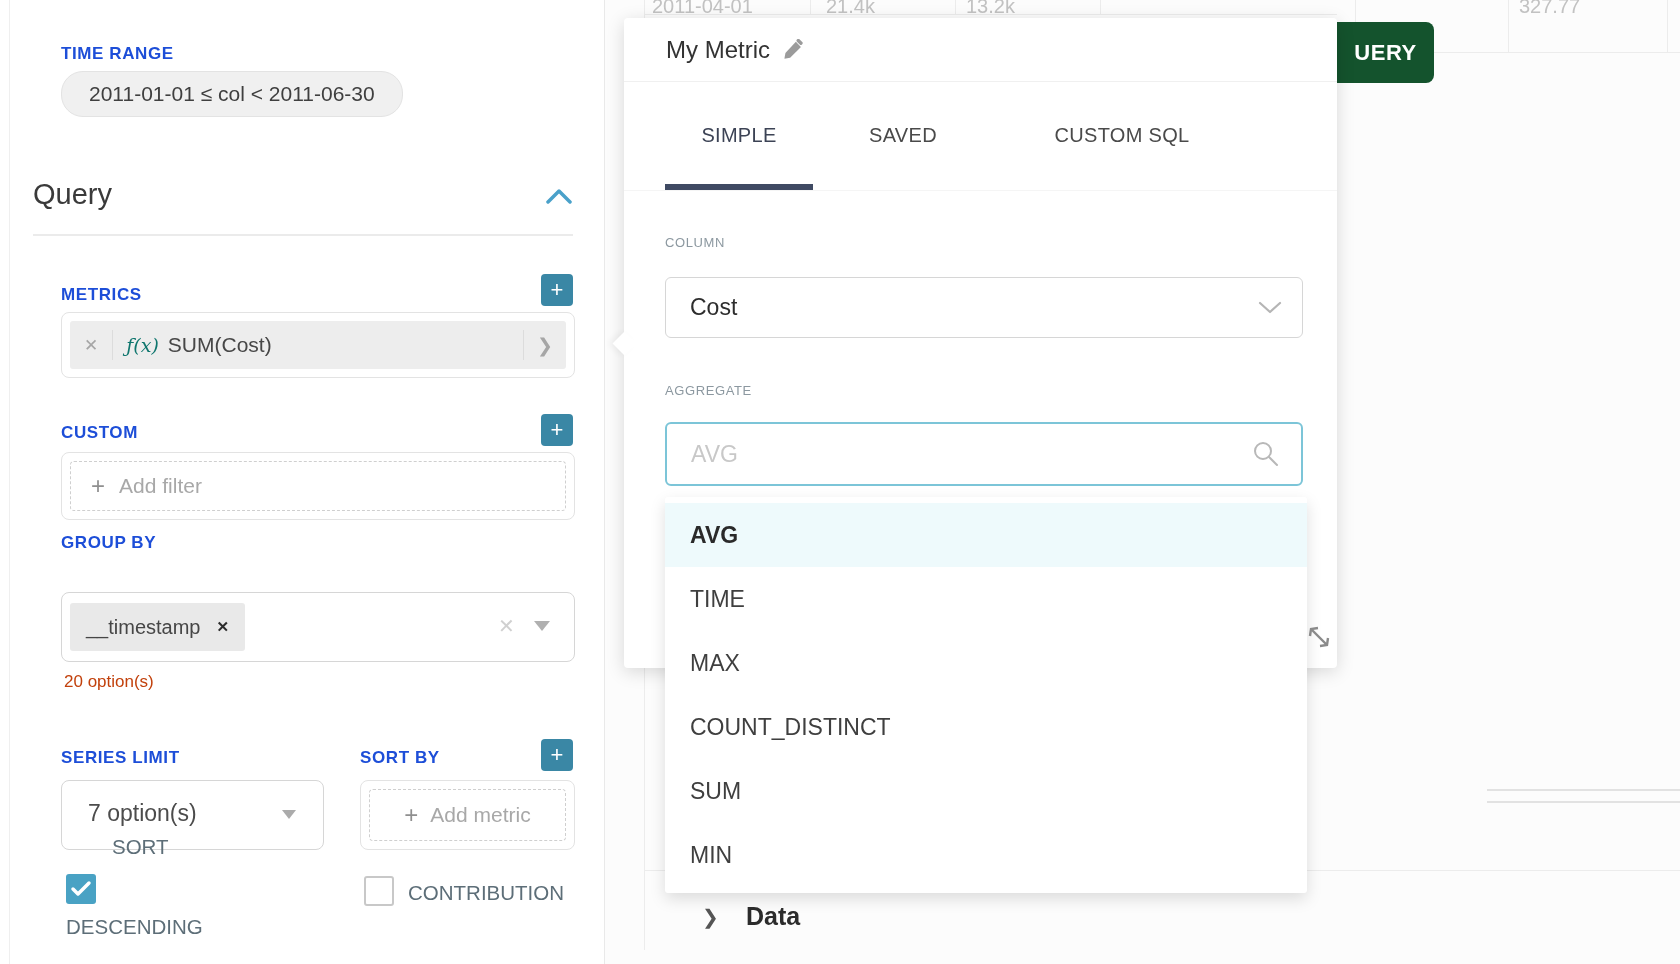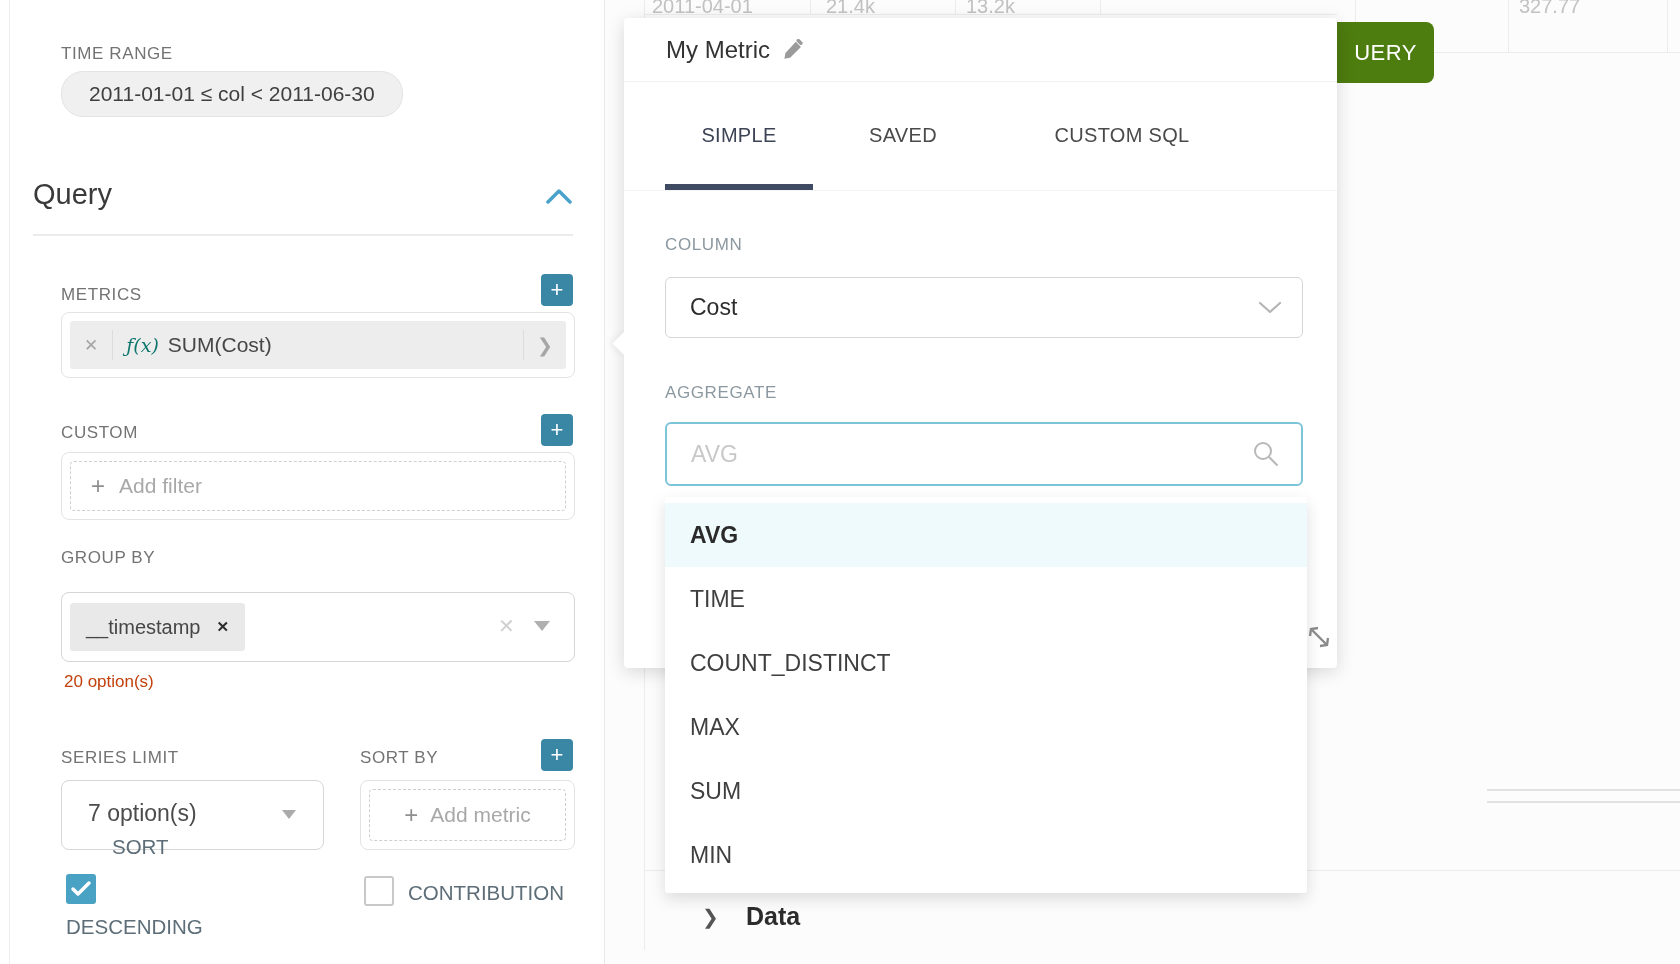--- a/index.html
+++ b/index.html
@@ -6,29 +6,29 @@
   body{width:1680px;height:964px;overflow:hidden;font-family:"Liberation Sans",sans-serif;position:relative;}
   .abs{position:absolute;}
   
   #main-bg{left:605px;top:0;width:1075px;height:964px;background:#fcfcfc;}
   .vline{width:1px;background:#ececec;}
   .hline{height:1px;background:#ececec;}
   .faded-cell{color:#c2c2c2;font-size:20px;top:-5px;}
   #data-panel-border{left:645px;top:870px;width:1035px;}
   .dbl-line{left:1487px;width:193px;background:#e2e2e2;height:2px;}
   
-  #run-query{left:1337px;top:22px;width:97px;height:61px;background:#4d7c0f;border-radius:0 8px 8px 0;
-    color:#fff;font-size:22px;font-weight:400;letter-spacing:.5px;display:flex;align-items:center;justify-content:center;}
+  #run-query{left:1337px;top:22px;width:97px;height:61px;background:#14532d;border-radius:0 8px 8px 0;
+    color:#fff;font-size:22px;font-weight:700;letter-spacing:.5px;display:flex;align-items:center;justify-content:center;}
   
   #data-chevron{left:702px;top:905px;font-size:20px;color:#555;}
   #data-title{left:746px;top:902px;font-size:25px;font-weight:700;color:#2c2c2c;}
   
   #left-border{left:9px;top:0;height:964px;width:1px;background:#efefef;}
   #panel-divider{left:604px;top:0;height:964px;width:1px;background:#e9e9e9;}
-  .sec-label{font-size:17px;color:#737373;letter-spacing:.6px;font-weight:400;}
+  .sec-label{font-size:17px;color:#1d4ed8;letter-spacing:.6px;font-weight:700;}
   #time-pill{left:61px;top:71px;height:44px;border-radius:22px;background:#f0f0f0;border:1px solid #e3e3e3;
     display:inline-flex;align-items:center;padding:0 27px;font-size:21px;color:#3f3f3f;}
   #query-title{left:33px;top:178px;font-size:29px;color:#3a3a3a;}
   #query-divider{left:33px;top:234px;width:540px;height:2px;background:#ebebeb;}
   .plus-btn{width:32px;height:32px;border-radius:4px;background:#3a87a5;color:#fff;font-size:22px;
     display:flex;align-items:center;justify-content:center;line-height:1;}
   .outer-box{border:1.5px solid #e3e3e3;border-radius:8px;background:#fff;}
   #metric-pill{position:absolute;inset:8px;background:#ededed;border-radius:3px;display:flex;align-items:center;}
   .pill-x{color:#a6a6a6;font-size:17px;margin:0 14px;}
   .pill-sep{width:1px;height:30px;background:#dcdcdc;}
@@ -59,21 +59,21 @@
   #pop-title-row{position:absolute;left:42px;top:18px;display:flex;align-items:center;gap:12px;}
   #pop-title{font-size:24px;color:#333;}
   #pop-divider{position:absolute;left:0;top:63px;width:100%;height:1px;background:#f0f0f0;}
   #tabs{position:absolute;left:41px;top:106px;display:flex;align-items:flex-end;}
   .tab{font-size:20px;letter-spacing:.3px;color:#4a4a4a;text-align:center;}
   .tab.t1{width:148px;color:#3c4355;}
   .tab.t2{width:180px;}
   .tab.t3{width:258px;}
   #tab-underline{position:absolute;left:41px;top:166px;width:148px;height:6px;background:#3f4a63;}
   #tabs-border{position:absolute;left:0;top:172px;width:100%;height:1px;background:#f5f5f5;}
-  .pop-label{position:absolute;left:41px;font-size:17px;color:#8c98a0;letter-spacing:.6px;}
+  .pop-label{position:absolute;left:41px;font-size:13px;color:#8c98a0;letter-spacing:.6px;}
   #cost-select{position:absolute;left:41px;top:259px;width:638px;height:61px;border:1.5px solid #d6d6d6;
     border-radius:6px;box-sizing:border-box;display:flex;align-items:center;}
   #cost-select span{font-size:23px;color:#2d2d2d;margin-left:24px;}
   #agg-input{position:absolute;left:41px;top:404px;width:638px;height:64px;border:2px solid #7cc5d8;
     border-radius:6px;box-sizing:border-box;display:flex;align-items:center;}
   #agg-input .ph{font-size:23px;color:#c8c8c8;margin-left:24px;}
   .right-icon{position:absolute;right:20px;top:50%;transform:translateY(-50%);}
   
   #dropdown{left:665px;top:497px;width:642px;height:396px;background:#fff;border-radius:3px;
     box-shadow:0 6px 16px rgba(0,0,0,.13);padding:6px 0;box-sizing:border-box;}
@@ -141,21 +141,21 @@
 
 <div class="abs sec-label" style="left:61px;top:423px;">CUSTOM</div>
 <div class="abs plus-btn" style="left:541px;top:414px;">+</div>
 <div class="abs outer-box" style="left:61px;top:452px;width:512px;height:66px;">
   <div class="dashed-inner">
     <span class="dash-plus">+</span>
     <span class="dash-label">Add filter</span>
   </div>
 </div>
 
-<div class="abs sec-label" style="left:61px;top:548px;">GROUP BY</div>
+<div class="abs sec-label" style="left:61px;top:533px;">GROUP BY</div>
 <div class="abs select-box" style="left:61px;top:592px;width:512px;height:68px;">
   <div id="ts-tag">
     <span>__timestamp</span>
     <span class="tag-x">✕</span>
   </div>
   <span class="abs clear-x" style="left:436px;top:21px;">✕</span>
   <span class="abs caret" style="left:472px;top:28px;"></span>
 </div>
 <div class="abs hint" style="left:64px;top:672px;">20 option(s)</div>
 
@@ -220,24 +220,24 @@
 </div>
 
 <div class="abs" id="dropdown">
   <div class="opt hl">
       <span>AVG</span>
     </div>
   <div class="opt">
       <span>TIME</span>
     </div>
   <div class="opt">
+      <span>MAX</span>
+    </div>
+  <div class="opt">
       <span>COUNT_DISTINCT</span>
-    </div>
-  <div class="opt">
-      <span>MAX</span>
     </div>
   <div class="opt">
       <span>SUM</span>
     </div>
   <div class="opt">
       <span>MIN</span>
     </div>
 </div>
 
 <svg class="abs" id="resize-icon" width="26" height="26">

